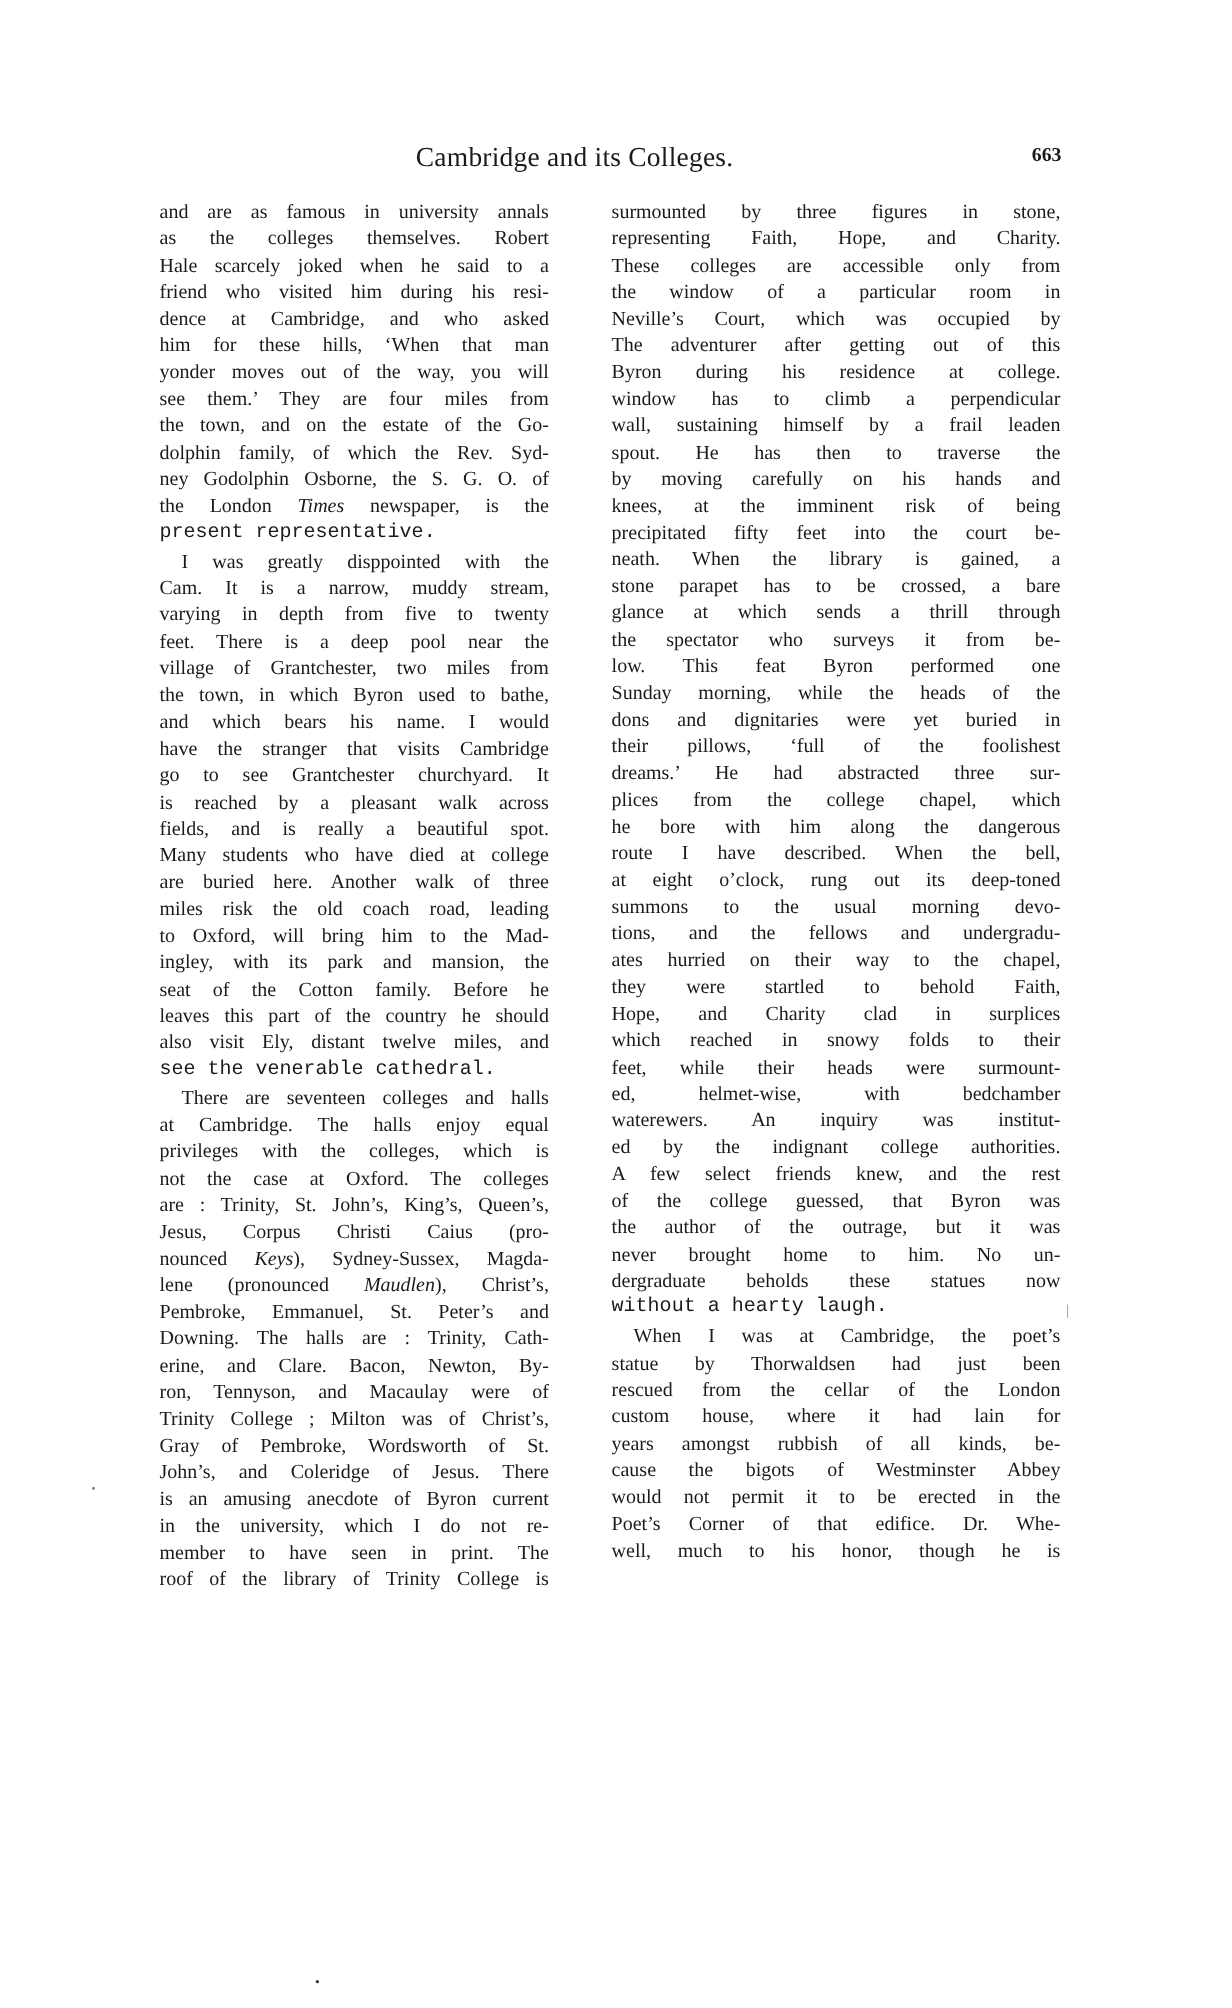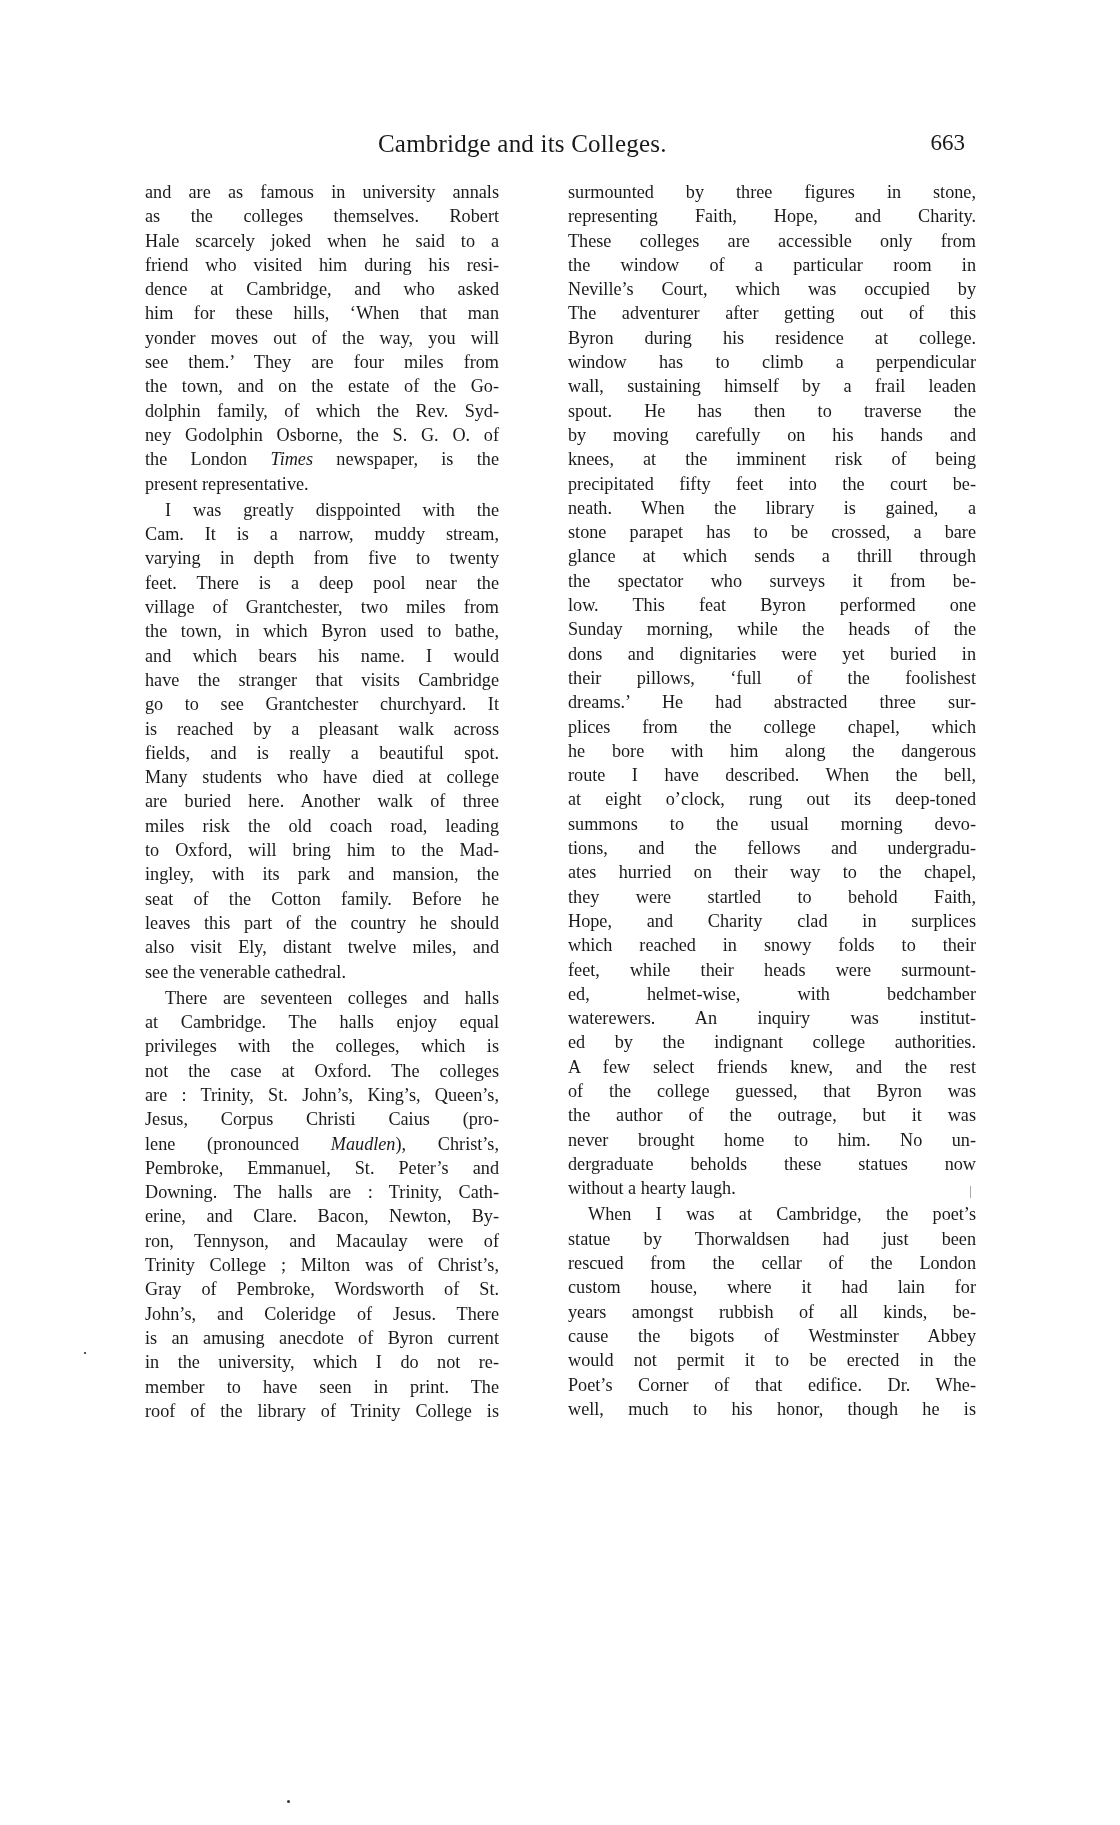--- a/index.html
+++ b/index.html
@@ -1,28 +1,28 @@
 <!DOCTYPE html>
 <html><head>
 <meta charset="utf-8">
 <style>
   html, body { margin: 0; padding: 0; background: #ffffff; }
   body { width: 1120px; height: 1825px; position: relative; overflow: hidden;
          font-family: "DejaVu Serif", "Liberation Serif", serif; color: #1a1a1a; }
   .header { position: absolute; top: 130px; left: 108px; width: 857px; height: 40px; }
   .running-title { position: absolute; left: 270px; top: 0; 
                    font-size: 25px; font-family: "Liberation Serif", serif; letter-spacing: 0.2px; }
-  .page-number { position: absolute; right: 0; top: 0; font-size: 23px;
-                 font-family: "Liberation Serif", serif; }
+  .page-number { position: absolute; right: 0; top: 0; font-size: 18px;
+                 font-family: "Liberation Serif", serif; font-weight: bold; }
   .column { position: absolute; top: 180px; width: 354px; font-size: 18.2px; line-height: 24.3px;
             font-family: "Liberation Serif", serif; }
   .col-left { left: 109px; margin-left: 36px; }
-  .col-right { left: 556px; width: 408px; margin-left: 12px; }
+  .col-right { left: 556px; width: 408px; }
   .line { display: block; text-align: justify; text-align-last: justify; white-space: nowrap; height: 24.3px; }
-  .line.last { text-align-last: left; }
+  .line.last { text-align-last: left; font-family: Liberation Mono, monospace; }
   .line.indent { padding-left: 20px; }
   .para-gap { height: 2px; }
   .italic { font-style: italic; }
   .stray-mark { position: absolute; left: 287px; top: 1800px; width: 3px; height: 3px; background: #333; border-radius: 50%; }
   .stray-dot { position: absolute; left: 84px; top: 1352px; width: 2px; height: 2px; background: #555; }
   .stray-tick { position: absolute; left: 970px; top: 1186px; width: 1px; height: 12px; background: #aaa; }
 </style>
 </head>
 <body>
 
@@ -66,20 +66,21 @@
     <span class="line">leaves this part of the country he should</span>
     <span class="line">also visit Ely, distant twelve miles, and</span>
     <span class="line last">see the venerable cathedral.</span>
     <div class="para-gap"></div>
     <span class="line indent">There are seventeen colleges and halls</span>
     <span class="line">at Cambridge. The halls enjoy equal</span>
     <span class="line">privileges with the colleges, which is</span>
     <span class="line">not the case at Oxford. The colleges</span>
     <span class="line">are : Trinity, St. John’s, King’s, Queen’s,</span>
     <span class="line">Jesus, Corpus Christi Caius (pro-</span>
+    <span class="line">nounced <span class="italic">Keys</span>), Sydney-Sussex, Magda-</span>
     <span class="line">lene (pronounced <span class="italic">Maudlen</span>), Christ’s,</span>
     <span class="line">Pembroke, Emmanuel, St. Peter’s and</span>
     <span class="line">Downing. The halls are : Trinity, Cath-</span>
     <span class="line">erine, and Clare. Bacon, Newton, By-</span>
     <span class="line">ron, Tennyson, and Macaulay were of</span>
     <span class="line">Trinity College ; Milton was of Christ’s,</span>
     <span class="line">Gray of Pembroke, Wordsworth of St.</span>
     <span class="line">John’s, and Coleridge of Jesus. There</span>
     <span class="line">is an amusing anecdote of Byron current</span>
     <span class="line">in the university, which I do not re-</span>

